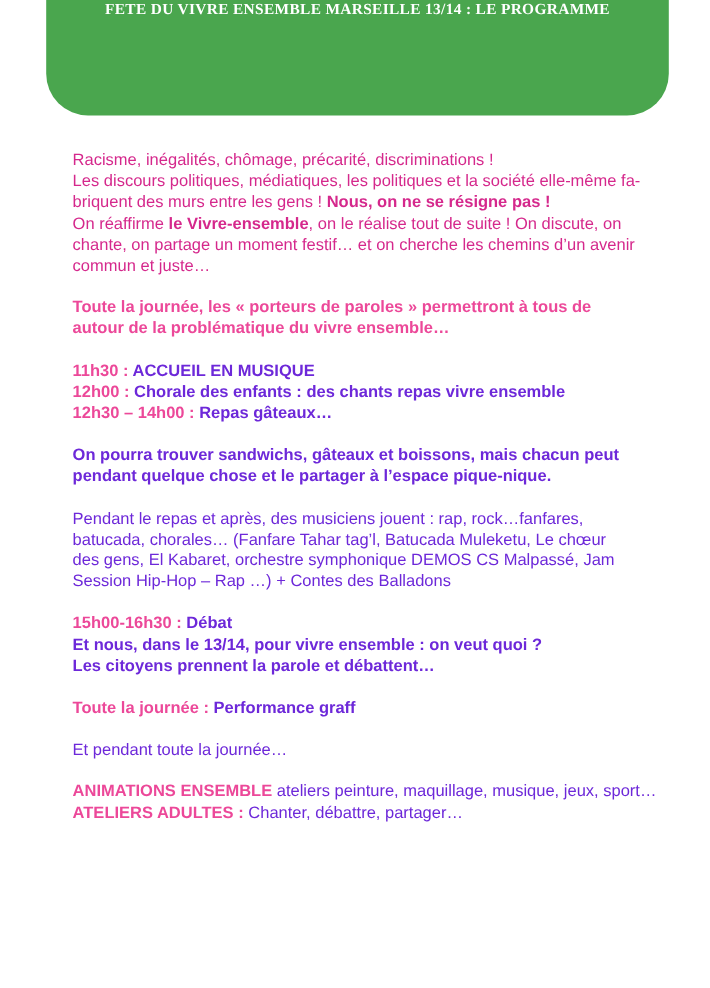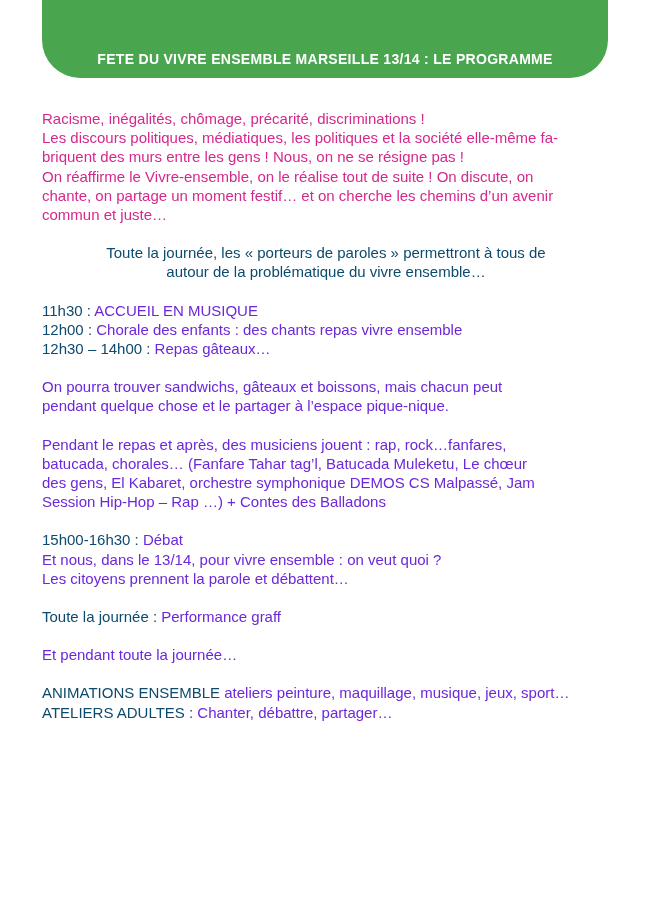--- a/index.html
+++ b/index.html
@@ -11,46 +11,46 @@
     background: #ffffff;
     overflow: hidden;
     font-family: "Liberation Sans", "DejaVu Sans", sans-serif;
     font-size: 15px;
     line-height: 19.2px;
     color: #161616;
   }
   .banner {
     margin-left: 42px;
     width: 566px;
-    height: 78px;
+    height: 105px;
     background: #4aa64e;
     border-radius: 0 0 38px 38px;
     display: flex;
-    align-items: flex-end;
     justify-content: center;
     padding-bottom: 9px;
+    font-family: Liberation Serif, serif;
   }
   .banner .title {
     color: #ffffff;
     font-weight: bold;
     font-size: 14px;
     letter-spacing: 0.3px;
     white-space: nowrap;
   }
   .content {
     padding: 31px 0 0 42px;
     width: 610px;
   }
-  .block { margin-bottom: 19px; }
+  .block { margin-bottom: 19px; margin-left: 24px; }
   .block:last-child { margin-bottom: 0; }
   .line { white-space: nowrap; }
   .pink   { color: #d5288c; }
-  .green  { color: #0c4a6e; text-align: center; }
+  .green  { color: #ec4899; }
   .black  { color: #6d28d9; }
-  .b      { font-weight: normal; }
+  .b      { font-weight: bold; }
 </style>
 </head>
 <body>
 
 <div class="page">
 
   <div class="banner">
     <div class="title">FETE DU VIVRE ENSEMBLE MARSEILLE 13/14 : LE PROGRAMME</div>
   </div>
 

